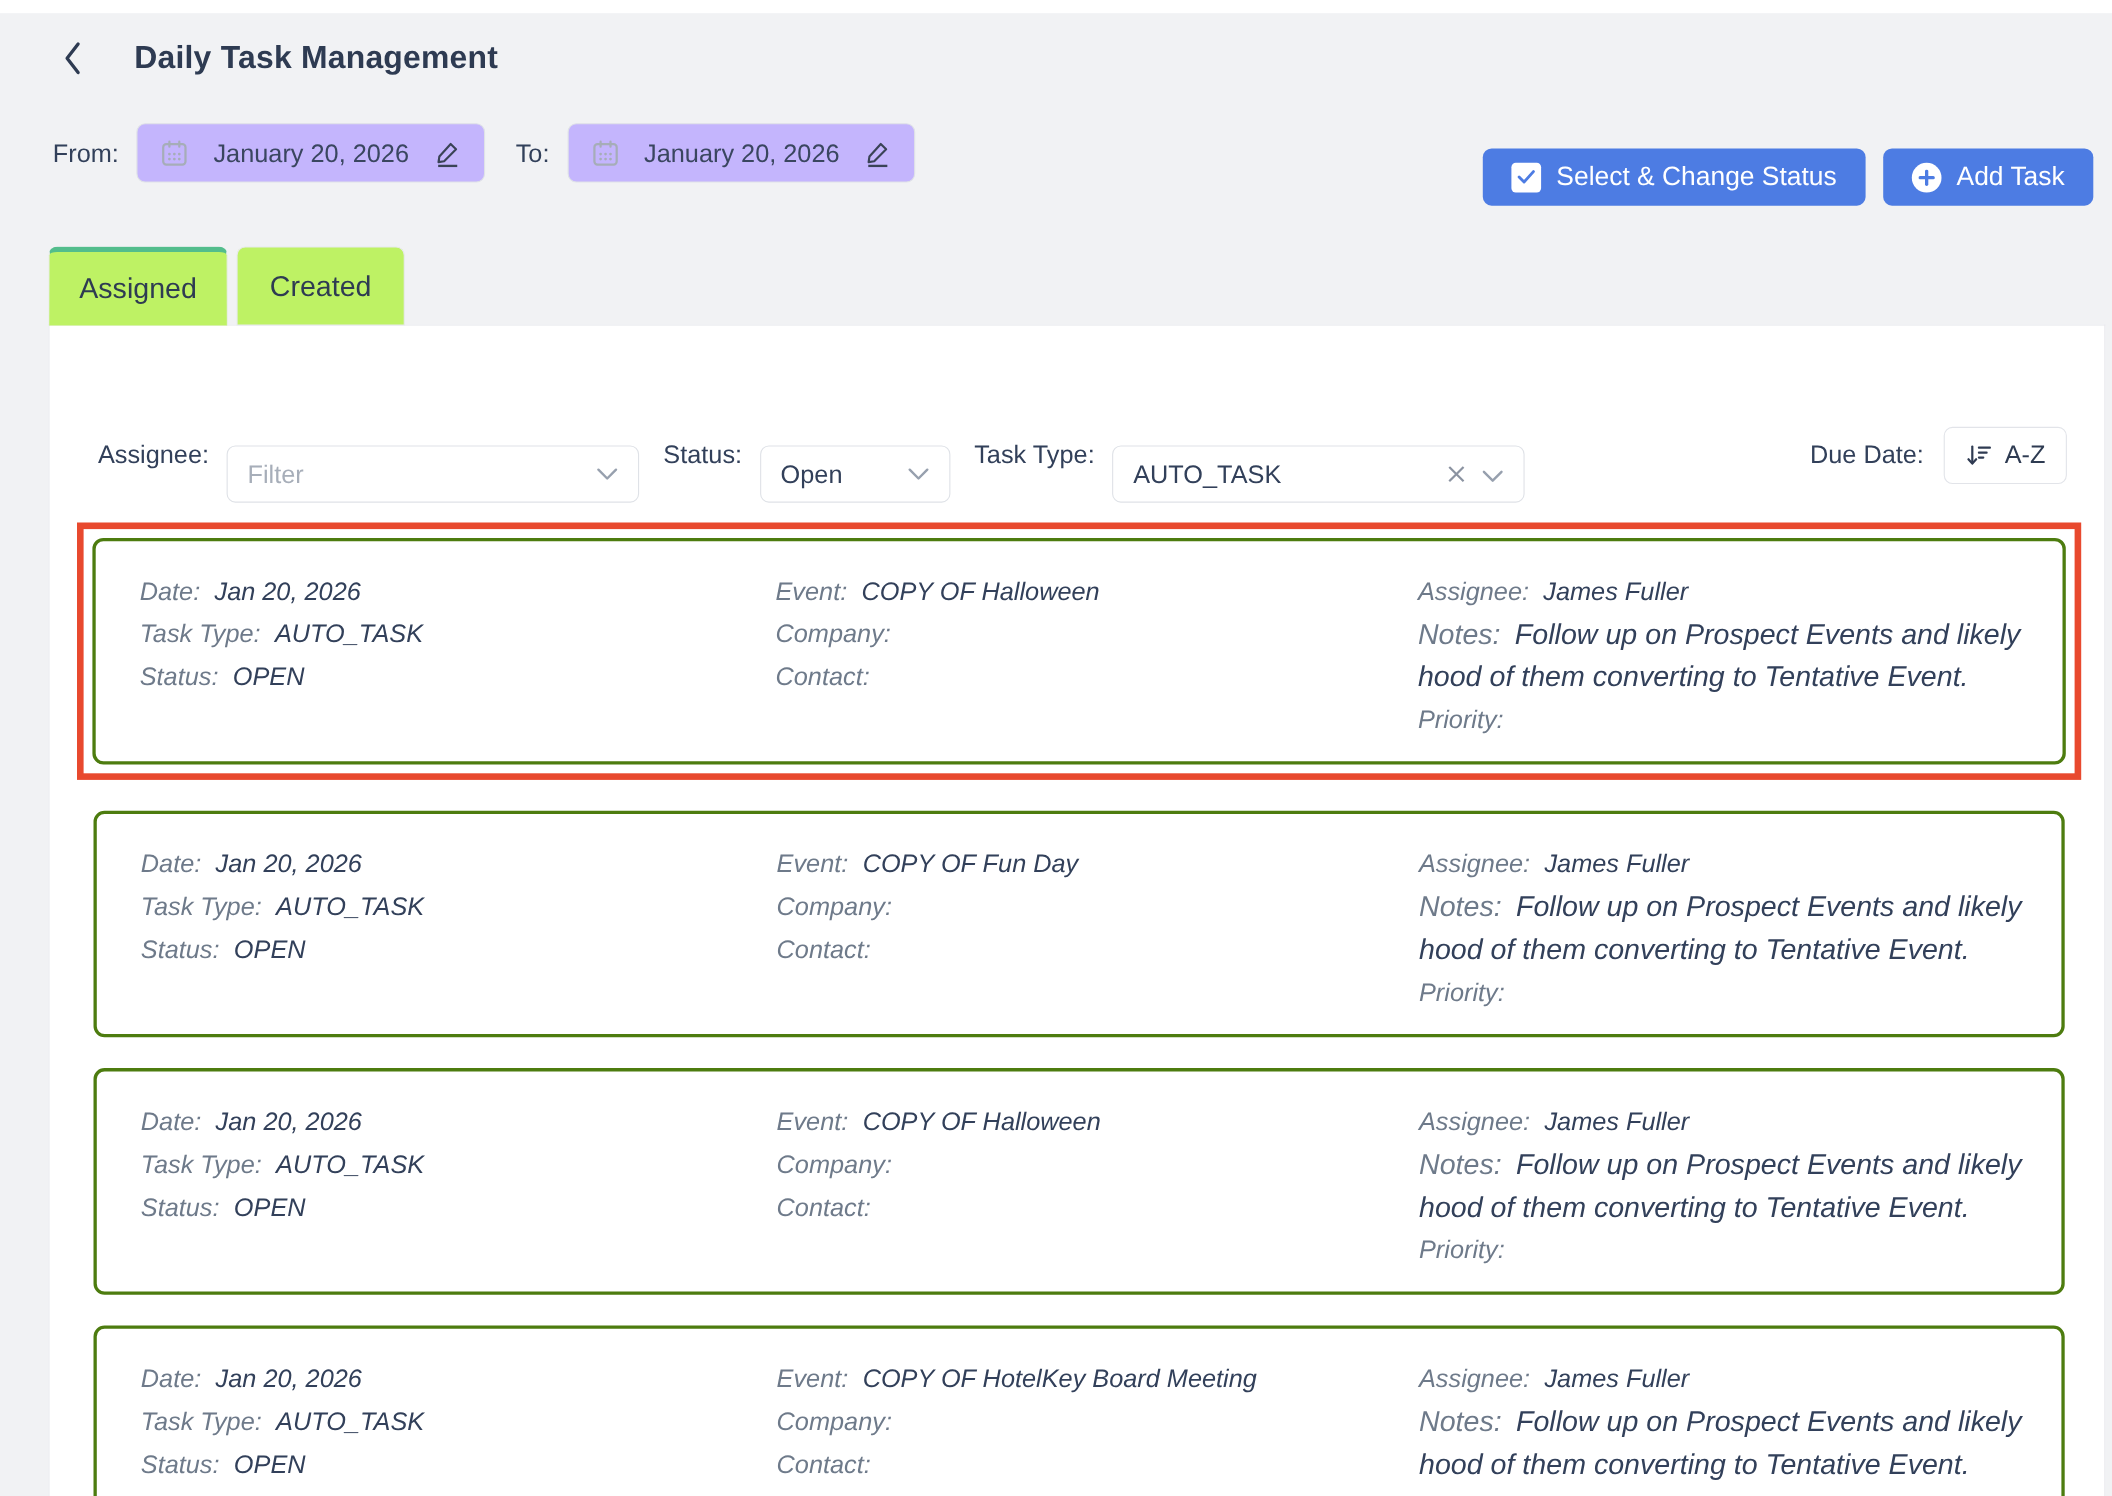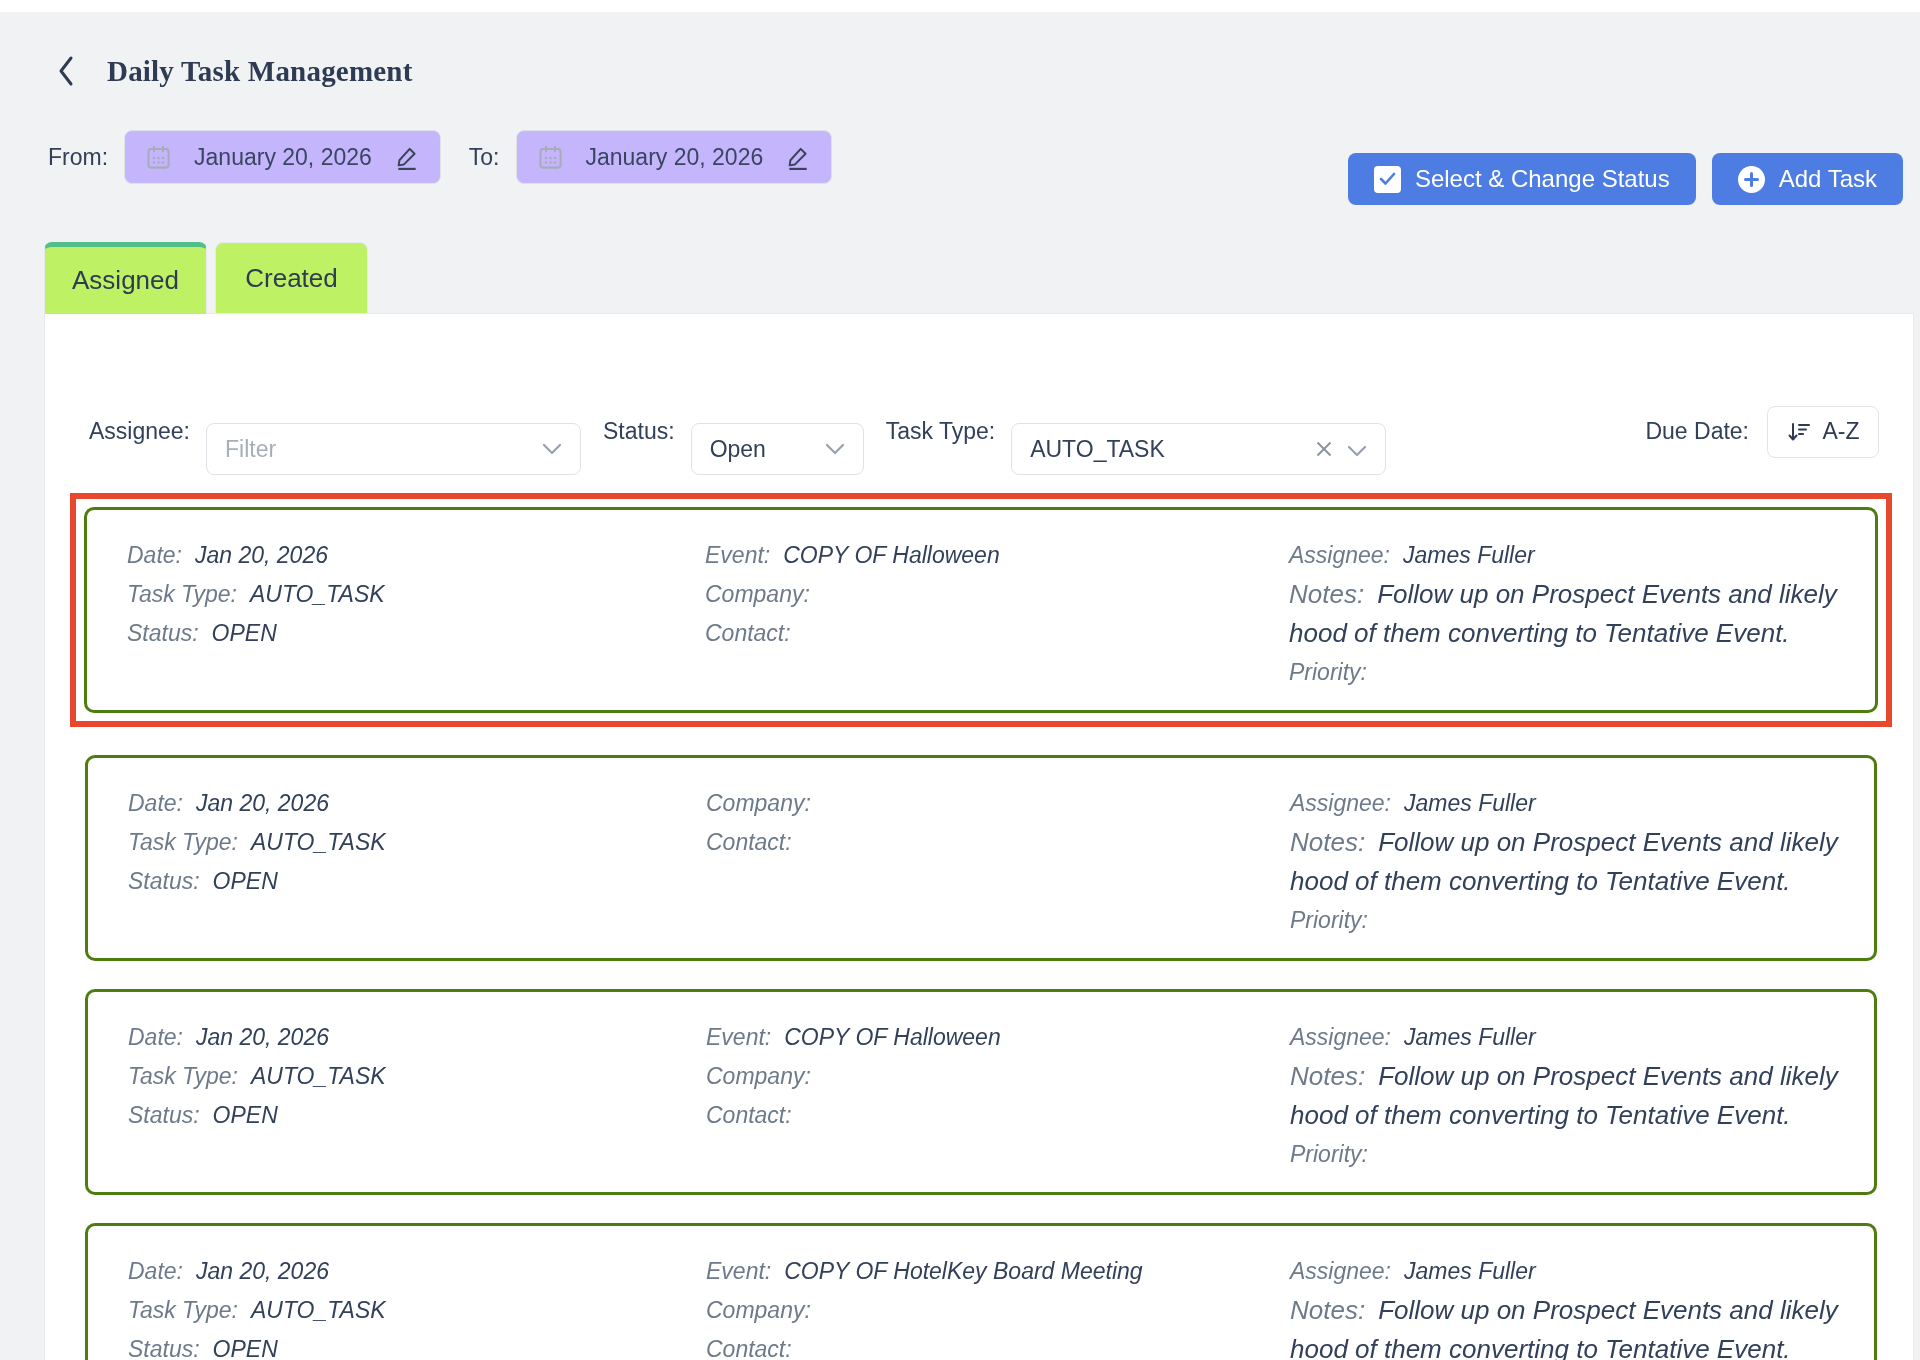--- a/index.html
+++ b/index.html
@@ -11,21 +11,21 @@
     --input-border:#dfe2e7;
     --label:#6e7a8a;
     --value:#32405a;
     --title:#2e3b52;
     --muted-icon:#98a0ad;
   }
   *{margin:0;padding:0;box-sizing:border-box;}
   html,body{width:1920px;height:1360px;overflow:hidden;background:var(--bg);
     font-family:"Liberation Sans", sans-serif;color:var(--value);}
   .top-strip{height:12px;background:#ffffff;width:100%;}
-  .header-row{display:flex;align-items:center;gap:30px;padding:42px 0 0 55px;font-family:Liberation Serif, serif;}
+  .header-row{display:flex;align-items:center;gap:45px;padding:24px 0 0 55px;}
   .back-btn{display:flex;align-items:center;color:var(--title);cursor:pointer;}
   .page-title{font-size:29px;font-weight:700;color:var(--title);letter-spacing:.2px;}
 
   .toolbar-row{display:flex;align-items:center;margin:42px 17px 0 48px;height:54px;}
   .fld-label{font-size:23px;color:var(--value);margin-right:16px;}
   .to-label{margin-left:28px;}
   .date-box{display:flex;align-items:center;gap:16px;height:54px;background:#c4b5fd;
     border:1px solid var(--input-border);border-radius:8px;padding:0 20px;}
   .date-text{font-size:23px;color:#3a4660;padding:0 6px;}
   .action-btns{margin-left:auto;display:flex;gap:16px;}
@@ -227,20 +227,21 @@
     </div>
   </div>
       </div>
       <div class="task-card">
     <div class="col">
       <div class="line"><span class="lbl">Date:</span><span class="val">Jan 20, 2026</span></div>
       <div class="line"><span class="lbl">Task Type:</span><span class="val">AUTO_TASK</span></div>
       <div class="line"><span class="lbl">Status:</span><span class="val">OPEN</span></div>
     </div>
     <div class="col">
+      <div class="line"><span class="lbl">Event:</span><span class="val">COPY OF Fun Day</span></div>
       <div class="line"><span class="lbl">Company:</span><span class="val"></span></div>
       <div class="line"><span class="lbl">Contact:</span><span class="val"></span></div>
     </div>
     <div class="col">
       <div class="line"><span class="lbl">Assignee:</span><span class="val">James Fuller</span></div>
       <div class="notes-block"><span class="lbl">Notes:</span><span class="val">Follow up on Prospect Events and likely hood of them converting to Tentative Event.</span></div>
       <div class="line"><span class="lbl">Priority:</span><span class="val"></span></div>
     </div>
   </div>
       <div class="task-card">

